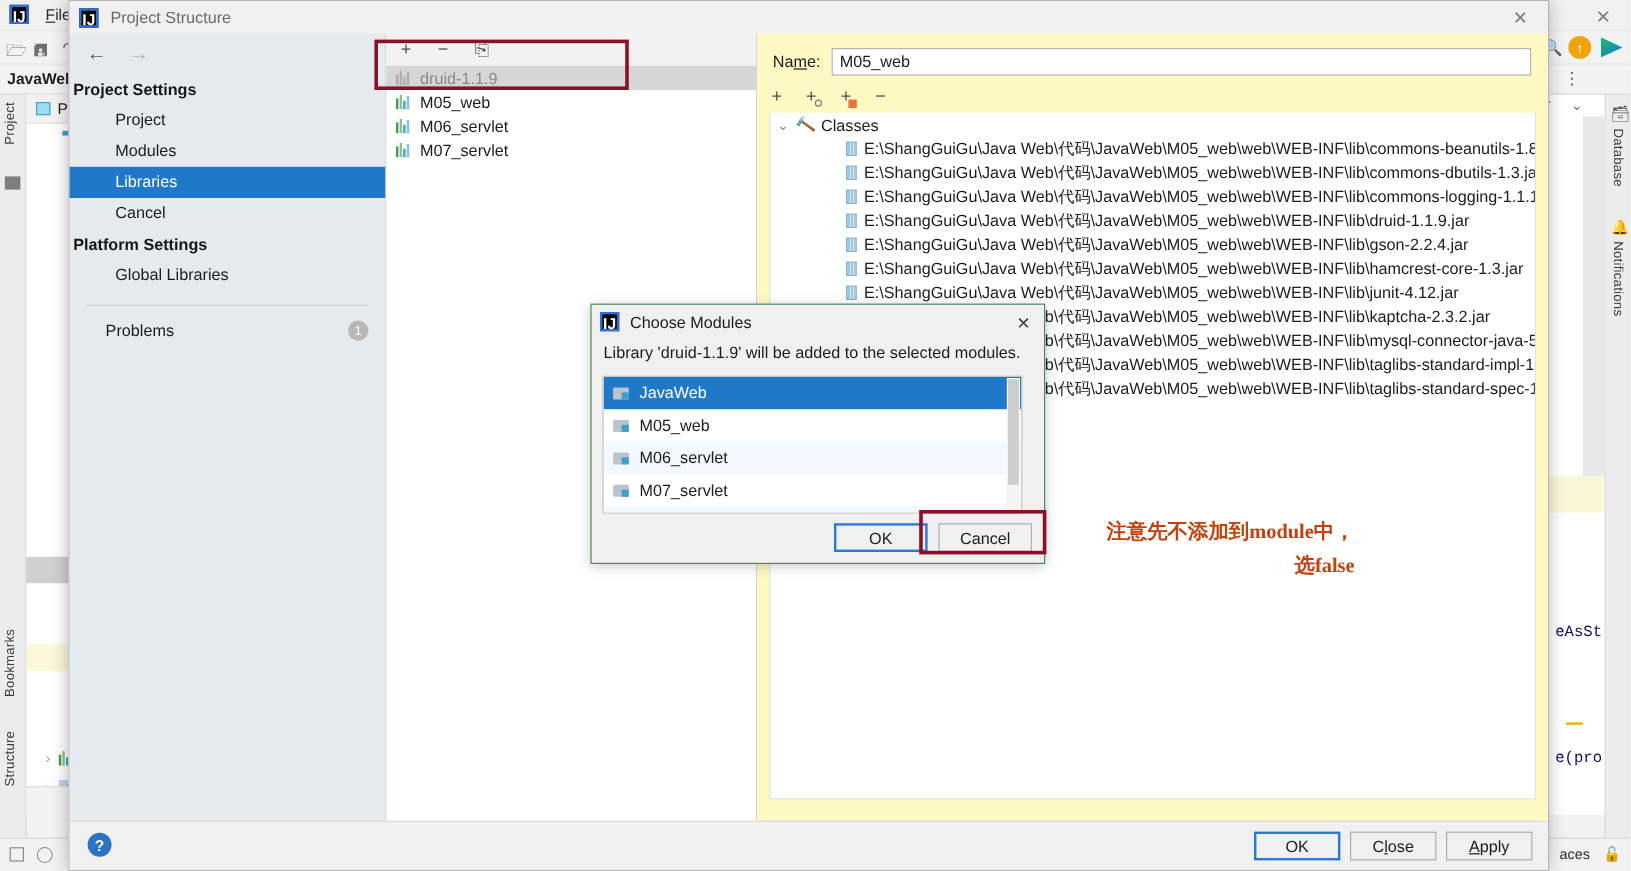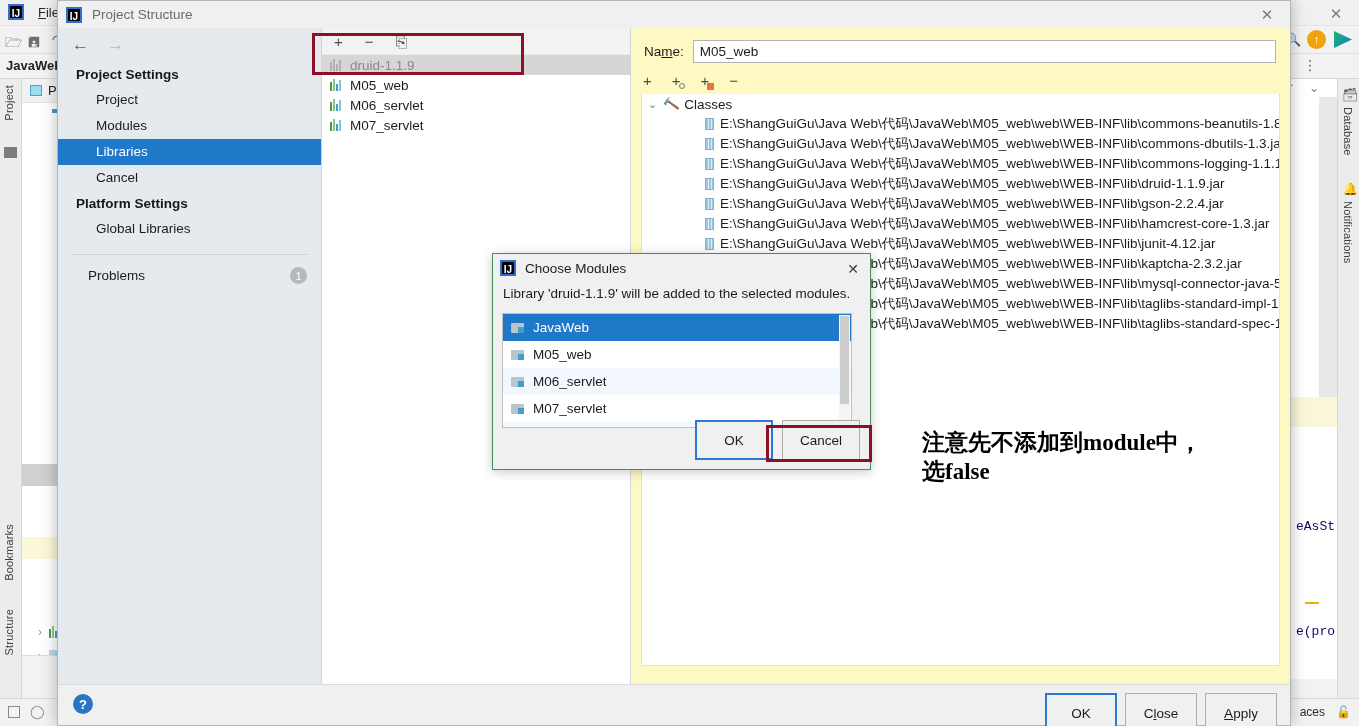--- a/index.html
+++ b/index.html
@@ -15,21 +15,21 @@
   #root { position: relative; width: 1359px; height: 726px; }
 
   
   .ide { position: absolute; inset: 0; background: #f2f2f2; }
   .ide-menubar {
     position: absolute; left: 0; top: 0; width: 1359px; height: 26px;
     background: #f0f0f0; border-bottom: 1px solid #e4e4e4;
   }
   .ij-logo {
     width: 16px; height: 16px; background: #000; color: #fff;
-    font-size: 10px; font-weight: bold; line-height: 16px; text-align: center;
+    font-size: 13px; font-weight: bold; line-height: 16px; text-align: center;
     border: 2px solid #2f6fd0; font-family: "Liberation Sans", sans-serif;
   }
   .menu-item { font-size: 13px; color: #2b2b2b; }
   .menu-item u { text-decoration: underline; }
 
   .ide-toolbar {
     position: absolute; left: 0; top: 26px; width: 1359px; height: 28px;
     background: #f2f2f2; border-bottom: 1px solid #e0e0e0;
   }
   .tb-ico { color: #6e6e6e; font-size: 14px; }
@@ -95,21 +95,21 @@
   .ps-nav {
     position: absolute; left: 0; top: 0; width: 264px; bottom: 0;
     background: #e5eaef; border-right: 1px solid #cfd6dd;
   }
   .nav-arrows { height: 34px; display: flex; align-items: center; gap: 18px; padding-left: 14px; }
   .arrow { font-size: 17px; }
   .arrow.active { color: #5c5c5c; }
   .arrow.dim { color: #b6b6b6; }
   .nav-group {
     font-size: 13.5px; font-weight: bold; color: #171717;
-    padding: 5px 0 5px 18px;
+    padding: 5px 0 5px 3px;
   }
   .nav-item {
     font-size: 13.5px; color: #1c1c1c; padding: 4px 0 4px 38px; line-height: 18px;
   }
   .nav-item.sel { background: #1f78c8; color: #ffffff; }
   .nav-sep { height: 1px; background: #c9d1d8; margin: 12px 14px 8px 14px; }
   .nav-problems {
     display: flex; align-items: center; font-size: 13.5px; color: #1c1c1c;
     padding: 4px 14px 4px 30px;
   }
@@ -182,21 +182,21 @@
   .ps-footer {
     position: absolute; left: 0; right: 0; bottom: 0; height: 41px;
     background: #f0f0f0; border-top: 1px solid #dcdcdc;
   }
   .help-btn {
     position: absolute; left: 15px; top: 9px; width: 20px; height: 20px;
     border-radius: 50%; background: #2a74c4; color: #fff; font-size: 13px;
     font-weight: bold; display: flex; align-items: center; justify-content: center;
   }
   .btn {
-    height: 40px; min-width: 72px; padding: 0 14px; background: #f0f0f0;
+    height: 24px; min-width: 72px; padding: 0 14px; background: #f0f0f0;
     border: 1px solid #adadad; font-size: 13.5px; color: #1c1c1c;
     display: flex; align-items: center; justify-content: center;
   }
   .btn u { text-decoration: underline; }
   .btn.default { border: 2px solid #2a7ad2; }
   .footer-btns { position: absolute; right: 13px; top: 8px; display: flex; gap: 8px; }
 
   
   .cm {
     position: absolute; left: 492px; top: 253px; width: 379px; height: 217px;
@@ -226,22 +226,22 @@
   .mod-ico .f2 { position: absolute; left: 7px; top: 5px; width: 6px; height: 6px; background: #3fa0c9; }
   .cm-scroll {
     position: absolute; right: 1px; top: 1px; width: 11px; bottom: 1px; background: #f4f4f4;
   }
   .cm-thumb { position: absolute; left: 1px; top: 1px; width: 9px; height: 88px; background: #cdcdcd; }
   .cm-btns { position: absolute; right: 10px; bottom: 9px; display: flex; gap: 9px; }
 
   
   .anno-box { position: absolute; border: 3px solid #8b1028; pointer-events: none; }
   .anno-text {
-    position: absolute; color: #000000; font-weight: bold; font-size: 23px;
-    line-height: 29px; font-family: "Liberation Serif", serif; white-space: pre-line;
+    position: absolute; color: #c2410c; font-weight: bold; font-size: 17px;
+    line-height: 29px; font-family: "Liberation Serif", serif; white-space: pre-line; text-align: right;
   }
 </style>
 </head>
 <body>
 
 <div id="root">
 
   <div class="ide">
 
     <div class="ide-menubar">

